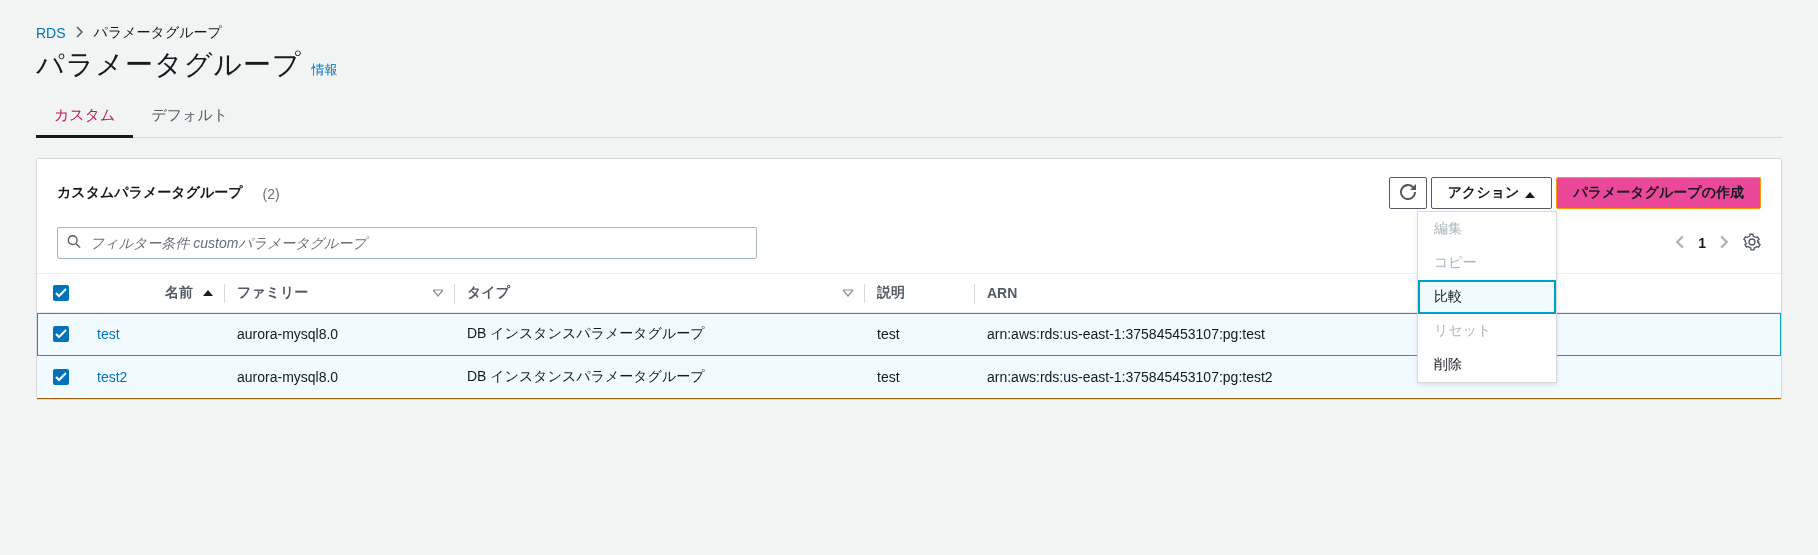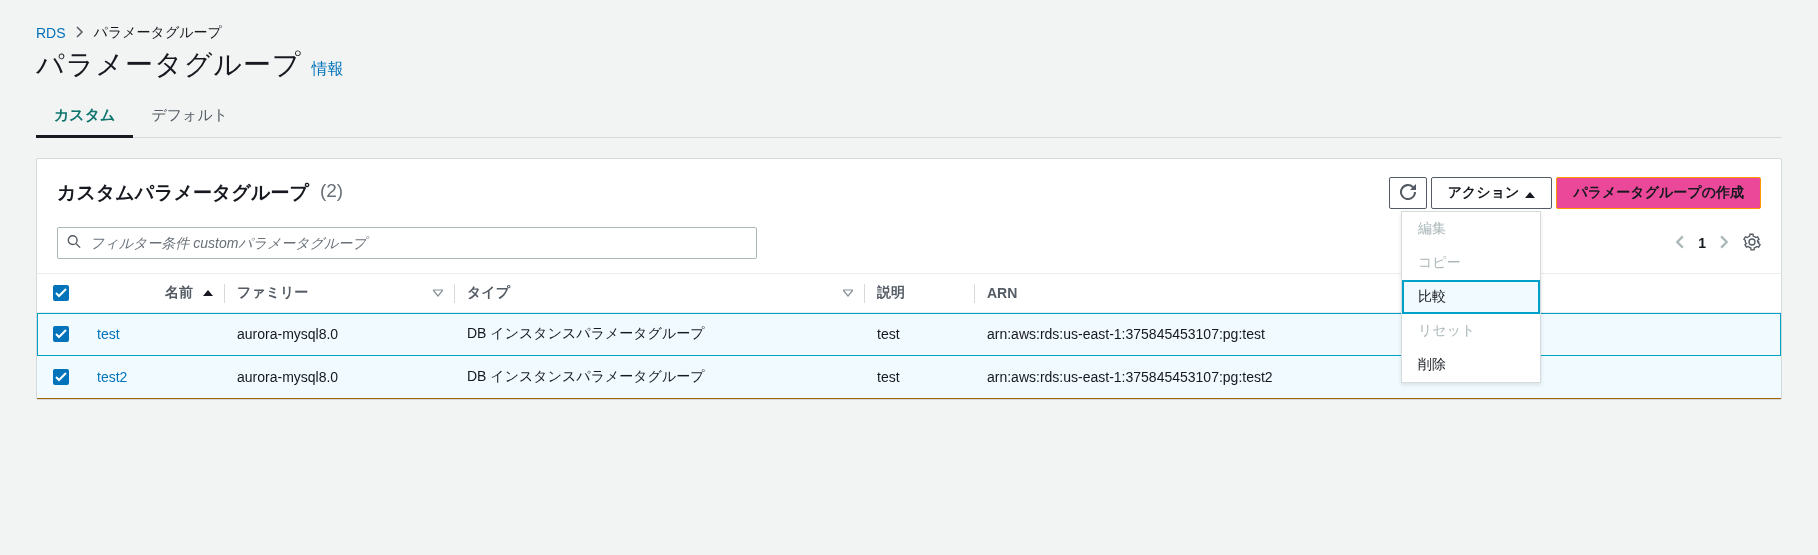--- a/index.html
+++ b/index.html
@@ -24,61 +24,61 @@
 }
 .breadcrumb a { color: #0073bb; text-decoration: none; }
 .breadcrumb .chev { color: #545b64; }
 .title-row {
   display: flex;
   align-items: baseline;
   gap: 10px;
   margin-bottom: 12px;
 }
 h1 { font-size: 28px; font-weight: 400; letter-spacing: 1px; }
-.info-link { color: #0073bb; font-size: 16px; text-decoration: none; }
+.info-link { color: #0073bb; font-size: 13px; text-decoration: none; }
 .tabs {
   display: flex;
   border-bottom: 1px solid #d5dbdb;
   margin-bottom: 20px;
 }
 .tab {
   padding: 10px 18px 12px;
   font-size: 15px;
   color: #545b64;
   cursor: pointer;
   position: relative;
 }
 .tab.active {
-  color: #0f766e;
-  font-weight: 700;
+  color: #be185d;
+  font-weight: 400;
 }
 .tab.active::after {
   content: "";
   position: absolute;
   left: 0; right: 0; bottom: -1px;
   height: 3px;
   background: #16191f;
 }
 .panel {
   background: #fff;
   border: 1px solid #d5dbdb;
   border-radius: 2px;
 }
 .panel-header {
   display: flex;
   align-items: center;
   justify-content: space-between;
   padding: 18px 20px 10px;
 }
 .panel-title {
-  font-size: 19px;
+  font-size: 14px;
   font-weight: 700;
   display: flex;
-  align-items: flex-start;
-  gap: 11px;
+  align-items: flex-end;
+  gap: 20px;
 }
 .panel-title .count { color: #687078; font-weight: 400; }
 .header-actions { display: flex; gap: 4px; align-items: center; position: relative; }
 .btn {
   background: #fff;
   border: 1px solid #545b64;
   padding: 6px 16px;
   font-size: 14px;
   cursor: pointer;
   display: inline-flex;
@@ -87,21 +87,21 @@
   border-radius: 2px;
   color: #16191f;
   font-weight: 700;
   height: 32px;
 }
 .btn.icon-only { padding: 6px 10px; }
 .btn.primary { background: #ec4899; border-color: #ff9900; color: #16191f; }
 .dropdown-menu {
   position: absolute;
   top: 34px;
-  right: 220px;
+  right: 204px;
   width: 140px;
   background: #fff;
   border: 1px solid #d5dbdb;
   box-shadow: 0 2px 4px rgba(0,0,0,0.1);
   z-index: 10;
 }
 .dropdown-item {
   padding: 8px 16px;
   font-size: 14px;
   cursor: pointer;

